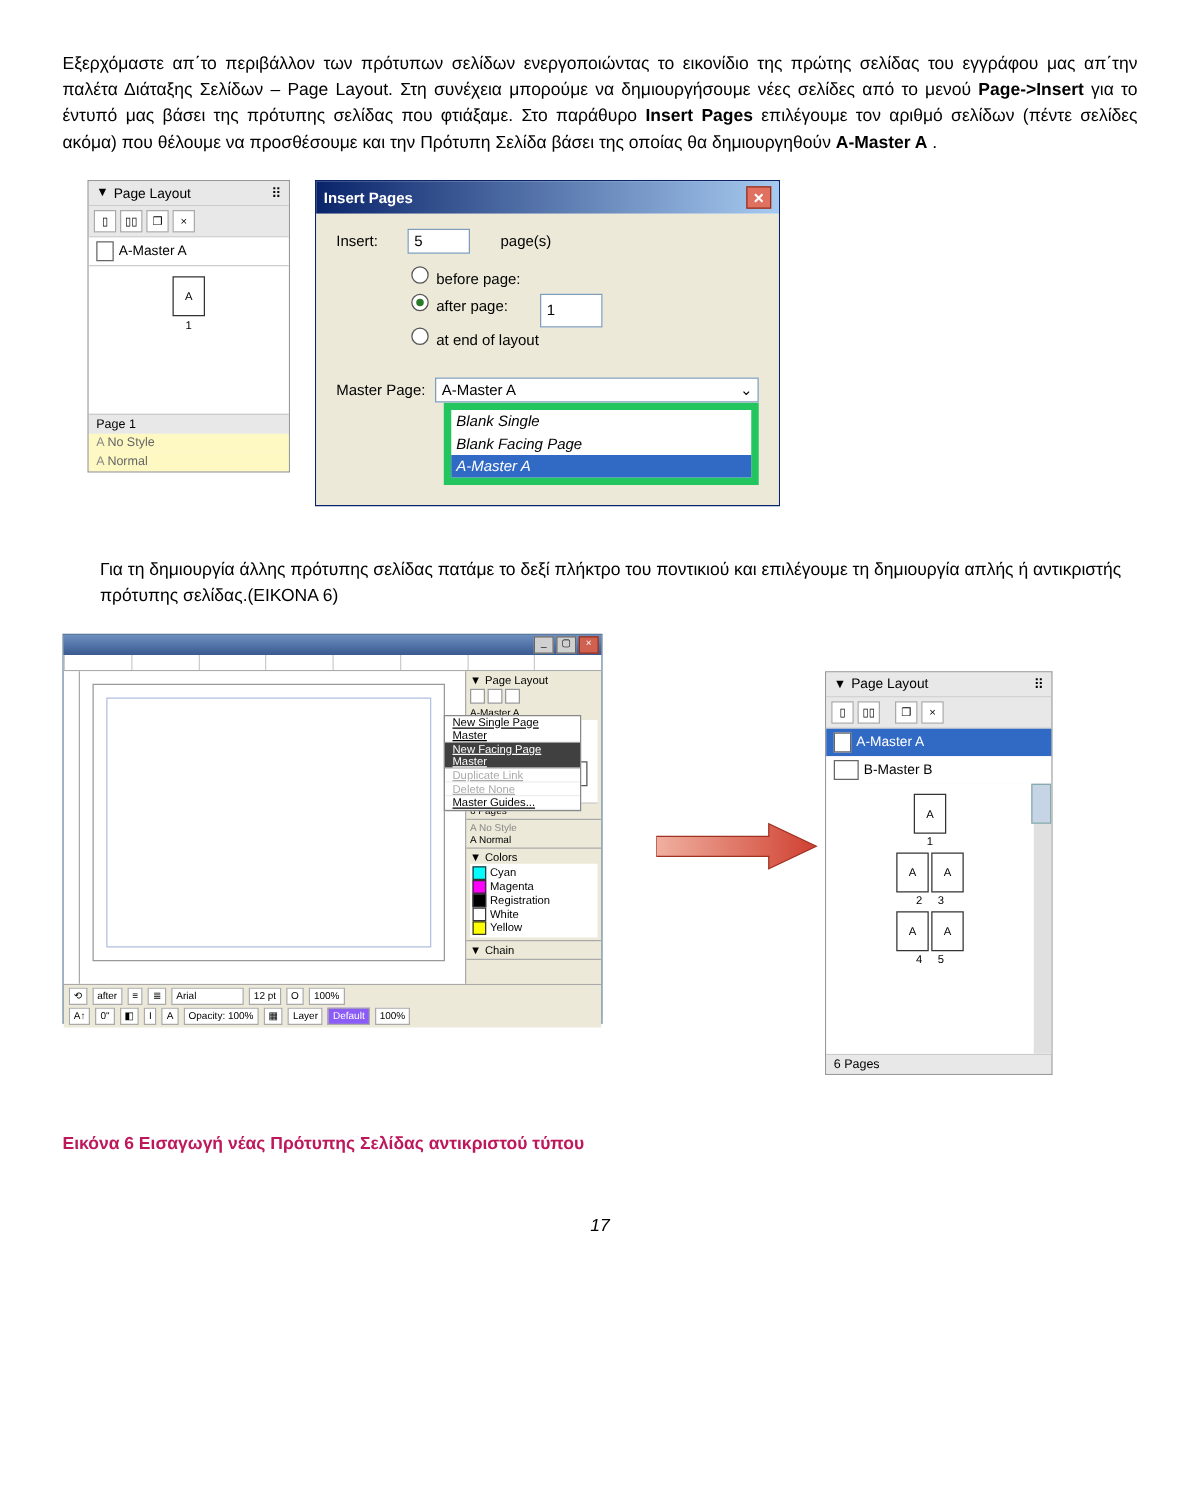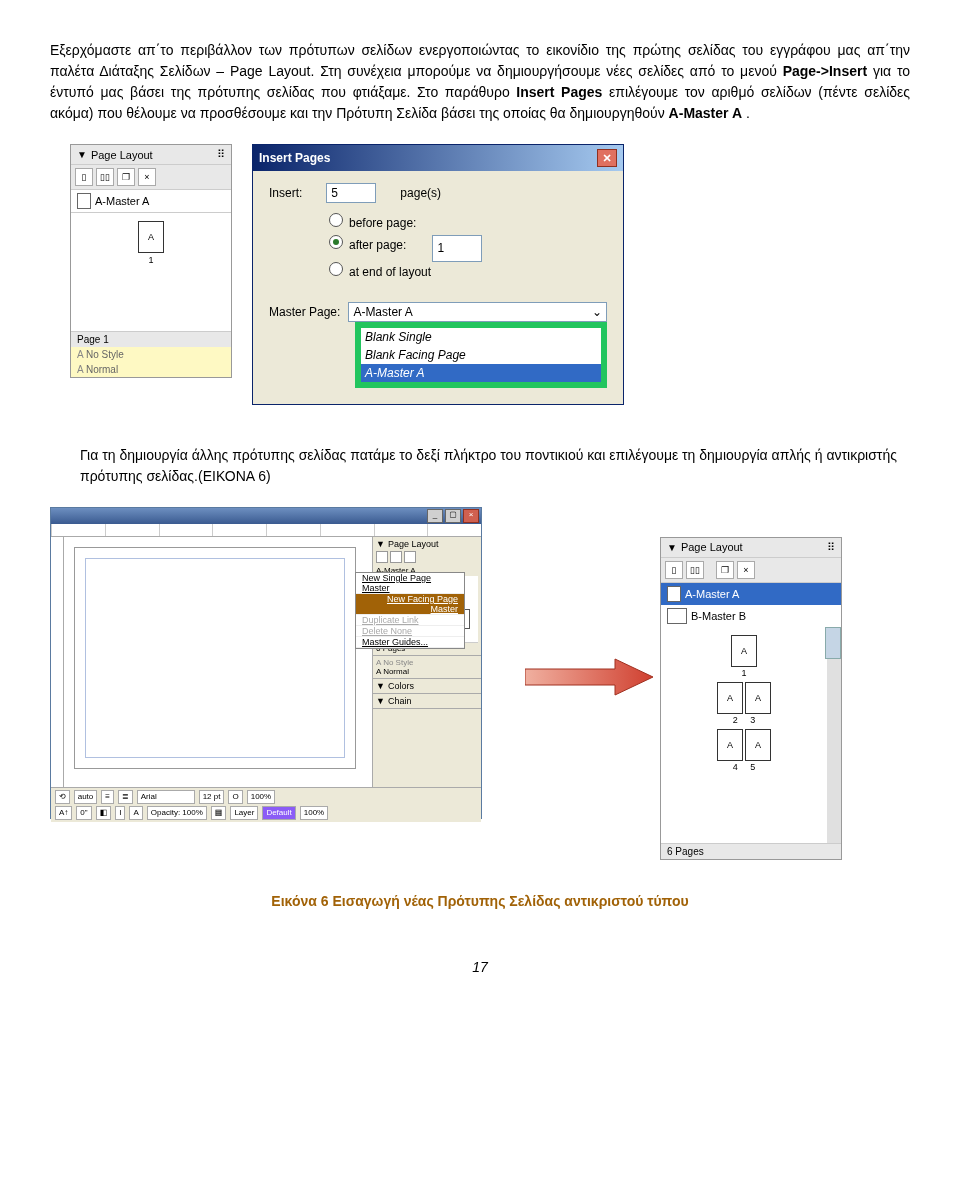--- a/index.html
+++ b/index.html
@@ -294,21 +294,21 @@
     position: absolute;
     left: 305px;
     top: 65px;
     width: 108px;
     background: #fff;
     border: 1px solid #888;
     font-size: 9px;
     z-index: 3;
   }
   .ctx-item { padding: 0 6px; border-bottom: 1px solid #eee; text-decoration: underline; }
-  .ctx-item.sel { background: #a16207; color: #fff; text-align: right; }
+  .ctx-item.sel { background: #404040; color: #fff; }
   .ctx-item.dis { color: #aaa; }
   .pages-mini {
     display: flex; flex-wrap: wrap;
     gap: 2px;
     justify-content: center;
     padding: 4px 2px;
     background: #fff;
   }
   .pgico {
     width: 14px; height: 18px;
@@ -381,24 +381,24 @@
   }
   .pg-pair { display: flex; gap: 2px; align-items: center; }
   .pg-single {
     width: 24px; height: 30px;
     border: 1px solid #333;
     display: flex; align-items: center; justify-content: center;
     font-size: 9px;
   }
   .pg-lbl { font-size: 9px; margin-top: 1px; }
   .caption {
-    color: #a16207;
+    color: #be185d;
     font-weight: bold;
-    text-align: center;
-    margin-top: 16px;
+    text-align: left;
+    margin-top: 29px;
     font-size: 14px;
   }
   .pagenum {
     text-align: center;
     margin-top: 50px;
     font-size: 14px;
     font-style: italic;
   }
 </style>
 </head>
@@ -536,30 +536,52 @@
             <div style="font-size:7px"><span>4</span>&nbsp;&nbsp;&nbsp;<span>5</span></div>
           </div>
           <div style="font-size:8px;border-top:1px solid #ccc;padding-top:1px">6 Pages</div>
         </div>
         <div class="sec">
           <div style="font-size:8px;color:#888">A <span>No Style</span></div>
           <div style="font-size:8px">A <span>Normal</span></div>
         </div>
         <div class="sec">
           <div class="h">▼ <span>Colors</span></div>
+          <div class="colors">
+            <div class="color-row">
+                <span class="sw" style="background:#0ff"></span>
+                <span>Cyan</span>
+              </div>
+            <div class="color-row">
+                <span class="sw" style="background:#f0f"></span>
+                <span>Magenta</span>
+              </div>
+            <div class="color-row">
+                <span class="sw" style="background:#000"></span>
+                <span>Registration</span>
+              </div>
+            <div class="color-row">
+                <span class="sw" style="background:#fff"></span>
+                <span>White</span>
+              </div>
+            <div class="color-row">
+                <span class="sw" style="background:#ff0"></span>
+                <span>Yellow</span>
+              </div>
+          </div>
         </div>
         <div class="sec">
           <div class="h">▼ <span>Chain</span></div>
         </div>
       </div>
     </div>
     <div class="app-bar">
       <div class="app-bar-row">
         <span class="ctrlbox">⟲</span>
-        <span class="ctrlbox">auto</span>
+        <span class="ctrlbox">after</span>
         <span class="ctrlbox">≡</span>
         <span class="ctrlbox">≣</span>
         <span class="ctrlbox" style="width:50px">Arial</span>
         <span class="ctrlbox">12 pt</span>
         <span class="ctrlbox">O</span>
         <span class="ctrlbox">100%</span>
       </div>
       <div class="app-bar-row">
         <span class="ctrlbox">A↑</span>
         <span class="ctrlbox">0"</span>

